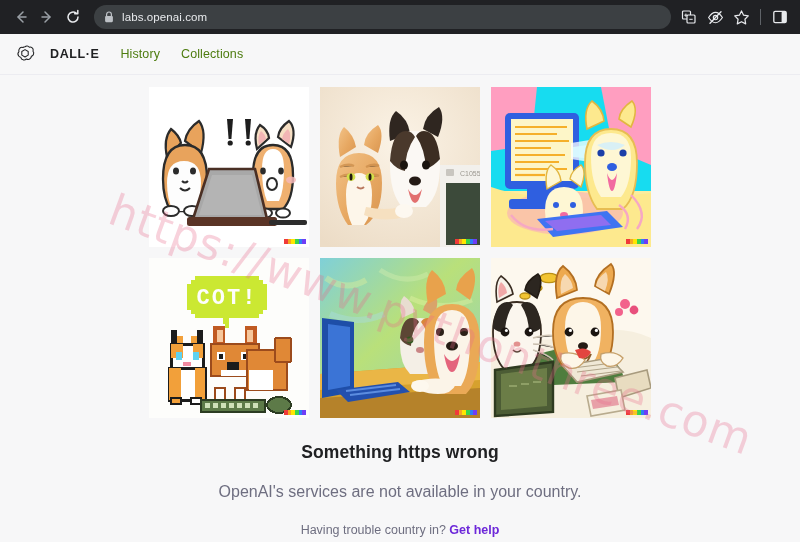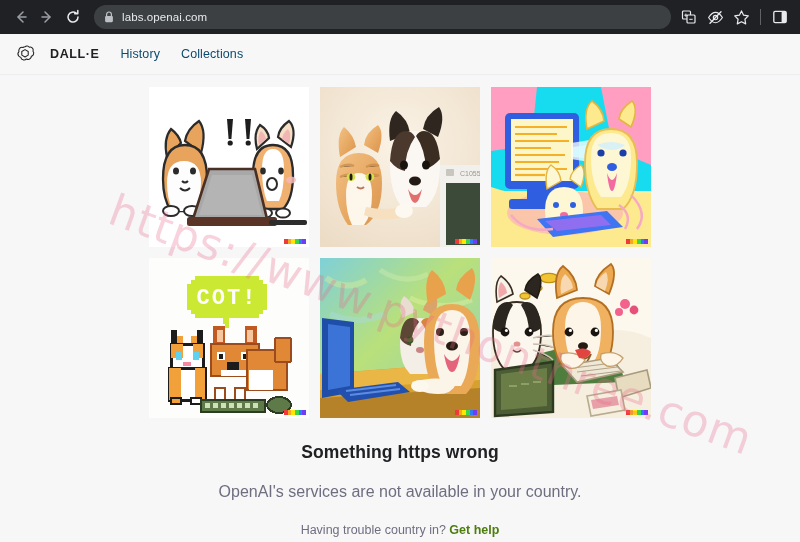--- a/index.html
+++ b/index.html
@@ -71,21 +71,21 @@
     background: #f7f7f8;
     border-bottom: 1px solid #ececf1;
     display: flex; align-items: center;
     padding-left: 14px;
     box-sizing: border-box;
   }
   .brand-logo { width: 22px; height: 22px; flex: 0 0 auto; margin-right: 14px; }
   .nav-links { display: flex; align-items: center; gap: 21px; }
   .nav-link {
     font-size: 12.5px;
-    color: #0c4a6e;
+    color: #4d7c0f;
     letter-spacing: 0.1px;
     white-space: nowrap;
   }
   .nav-link.brandname {
     color: #202123;
     font-weight: bold;
     letter-spacing: 0.6px;
   }
 
   
@@ -129,21 +129,21 @@
   }
   .err-sub {
     font-size: 16px;
     color: #6e6e80;
     margin-bottom: 22px;
   }
   .err-help {
     font-size: 12.5px;
     color: #6e6e80;
   }
-  .err-help b { color: #4d7c0f; font-weight: bold; }
+  .err-help b { color: #6d28d9; font-weight: bold; }
 
   
   .wm-diag {
     position: absolute;
     left: 120px; top: 150px;
     width: 620px;
     font-size: 44px;
     color: rgba(233, 105, 140, 0.30);
     font-family: "DejaVu Sans", sans-serif;
     transform: rotate(20deg);

